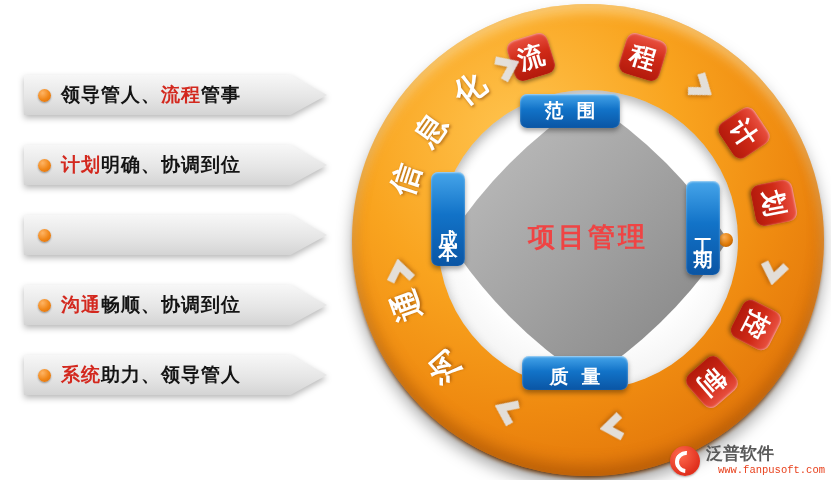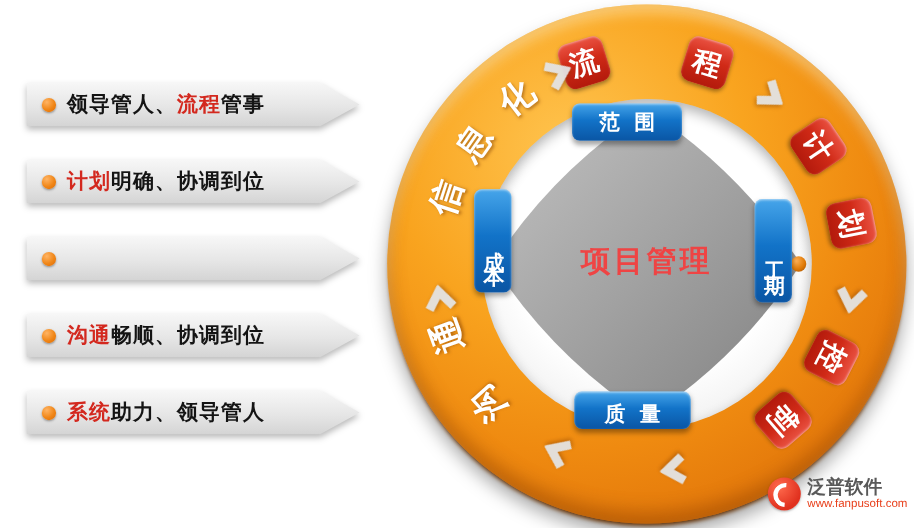--- a/index.html
+++ b/index.html
@@ -91,33 +91,33 @@
   .p-gou {left:92px; top:363px;transform:translate(-50%,-50%) rotate(228deg);}
   .p-tong{left:55px; top:301px;transform:translate(-50%,-50%) rotate(250deg);}
   .p-chA{left:155px;top:63px; transform:translate(-50%,-50%) rotate(-25deg);}
   .p-chB{left:349px;top:83px; transform:translate(-50%,-50%) rotate(37deg);}
   .p-chC{left:422px;top:268px;transform:translate(-50%,-50%) rotate(100deg);}
   .p-chD{left:261px;top:423px;transform:translate(-50%,-50%) rotate(172deg);}
   .p-chF{left:155px;top:407px;transform:translate(-50%,-50%) rotate(205deg);}
   .p-chE{left:48px; top:268px;transform:translate(-50%,-50%) rotate(260deg);}
 
   
-  .brand{position:absolute;right:6px;bottom:16px;display:flex;align-items:center;}
+  .brand{position:absolute;right:6px;bottom:4px;display:flex;align-items:center;font-family:Liberation Mono, monospace;}
   .brand-icon{
     width:30px;height:30px;border-radius:50%;margin-right:6px;position:relative;
     background:radial-gradient(circle at 35% 30%,#ff6a4d 0%,#e0301e 70%);
     box-shadow:0 1px 2px rgba(0,0,0,.3);
   }
   .swoosh{
     position:absolute;left:5px;top:5px;width:14px;height:14px;border-radius:50%;
     border:4px solid #ffffff;border-right-color:transparent;border-bottom-color:transparent;
     transform:rotate(-40deg);
   }
   .brand-name{font-size:17px;font-weight:bold;color:#595959;line-height:18px;}
-  .brand-url{font-size:10.5px;color:#e8401c;line-height:12px;}
+  .brand-url{font-size:10.5px;color:#e8401c;line-height:12px;margin-left:12px;}
 </style>
 </head>
 <body>
 
 <div class="left-panel">
   <div class="banner-wrap">
     <div class="banner">
       <span class="bullet"></span>
       <span><span>领导管人、</span><span class="red">流程</span><span>管事</span></span>
     </div>

